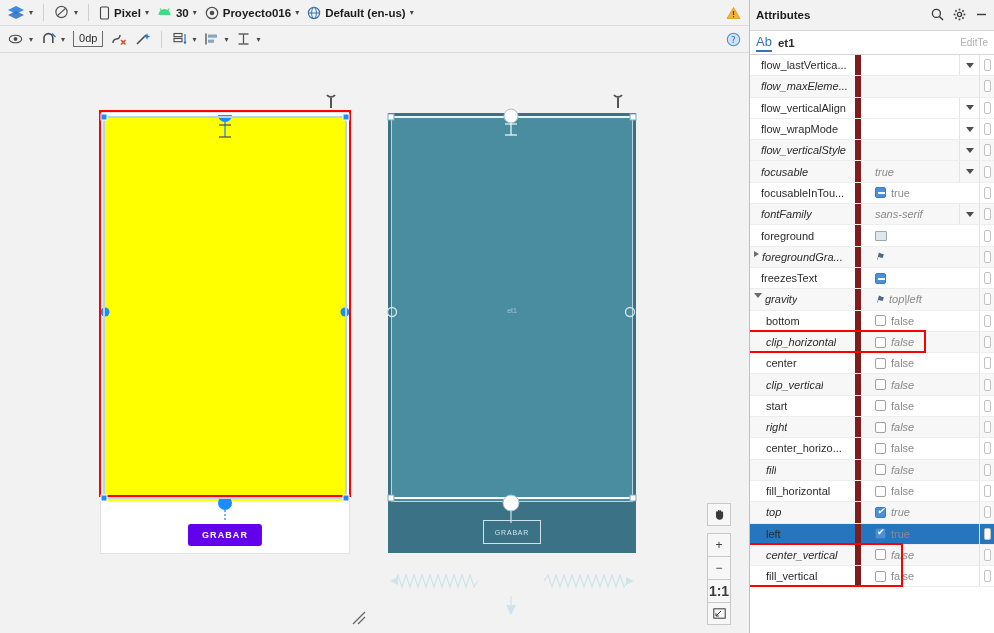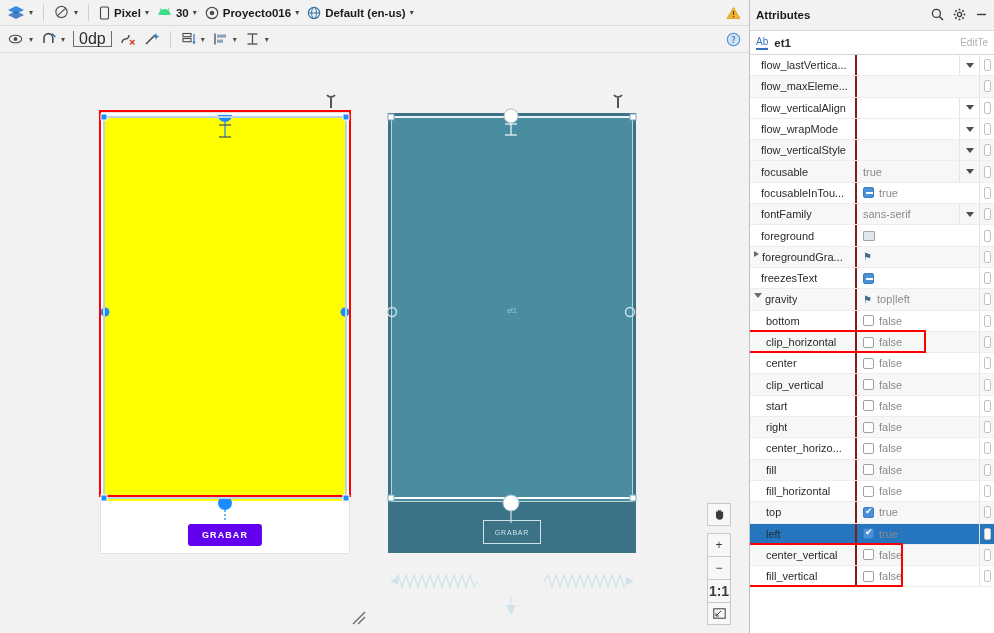--- a/index.html
+++ b/index.html
@@ -21,21 +21,21 @@
              border-bottom: 1px solid #dcdcdc; padding: 0 4px; }
   .tb-row2 { height: 27px; }
   .tb-sep { width: 1px; height: 17px; background: #cfcfcf; margin: 0 6px; }
   .tb-btn { display: flex; align-items: center; height: 20px; padding: 0 4px;
             border-radius: 2px; cursor: default; white-space: nowrap; }
   .tb-btn .lbl { margin-left: 4px; font-size: 11.5px; color: #1b1b1b; font-weight: bold; }
   .caret { margin-left: 4px; font-size: 8px; color: #4a4a4a; }
   .icn { display: inline-flex; align-items: center; justify-content: center; }
 
   .dp-box { border: 1px solid #6c6c6c; border-top: none; padding: 0 5px 0 5px;
-            font-size: 16px; line-height: 15px; height: 16px; }
+            font-size: 11px; line-height: 15px; height: 16px; }
 
   .spacer { flex: 1 1 auto; }
 
   
   #canvas { position: absolute; left: 0; top: 53px; right: 0; bottom: 0;
             background: #f2f2f2; overflow: hidden; }
 
   .surface { position: absolute; background: #ffffff;
              box-shadow: 0 0 0 1px #e2e2e2; }
   #dev1 { left: 101px; top: 60px; width: 248px; height: 440px; }
@@ -77,31 +77,31 @@
 
   
   #attrs { width: 244px; height: 633px; background: #ffffff; display: flex; flex-direction: column; }
   #attr-head { height: 31px; display: flex; align-items: center; padding: 0 6px;
                border-bottom: 1px solid #d6d6d6; background: #f2f2f2; }
   #attr-head .title { font-weight: bold; font-size: 11.5px; color: #1b1b1b; }
   .hd-icons { margin-left: auto; display: flex; align-items: center; gap: 9px; }
 
   #attr-sub { height: 24px; display: flex; align-items: center; padding: 0 6px;
               border-bottom: 1px solid #d6d6d6; background: #ffffff; }
-  #attr-sub .ab { font-size: 10px; color: #3a70b8; border-bottom: 2px solid #3a70b8;
+  #attr-sub .ab { font-size: 13px; color: #3a70b8; border-bottom: 2px solid #3a70b8;
                   margin-right: 6px; padding-bottom: 1px; }
   #attr-sub .id { font-weight: bold; font-size: 11.5px; }
   #attr-sub .type { margin-left: auto; color: #b0b0b0; font-size: 10px; }
 
   #attr-list { flex: 1 1 auto; overflow: hidden; position: relative; }
   .arow { display: flex; align-items: center; height: 21.3px;
           border-bottom: 1px solid #ededed; font-size: 11px; position: relative; }
-  .arow.alt { background: #f7f7f7; }
+  .arow.alt { background: #f7f7f7; font-style: italic; }
   .aval { flex: 1 1 auto; display: flex; align-items: center; gap: 5px;
-          padding-left: 6px; border-left: 2px solid #7f1d1d; height: 100%;
+          padding-left: 14px; border-left: 6px solid #7f1d1d; height: 100%;
           color: #8a8a8a; overflow: hidden; white-space: nowrap; }
   .apick { width: 15px; height: 100%; display: flex; align-items: center;
            justify-content: center; border-left: 1px solid #e4e4e4; }
   .adrop { width: 20px; display: flex; align-items: center; justify-content: center;
            border-left: 1px solid #e4e4e4; height: 100%; }
   .adrop.empty { border-left: none; }
   .pickglyph { display: inline-block; width: 7px; height: 12px;
                border: 1px solid #c2c2c2; border-radius: 2px; background: #fdfdfd; }
   .chev { width: 0; height: 0; border-left: 4px solid transparent;
           border-right: 4px solid transparent; border-top: 5px solid #4d4d4d; }

